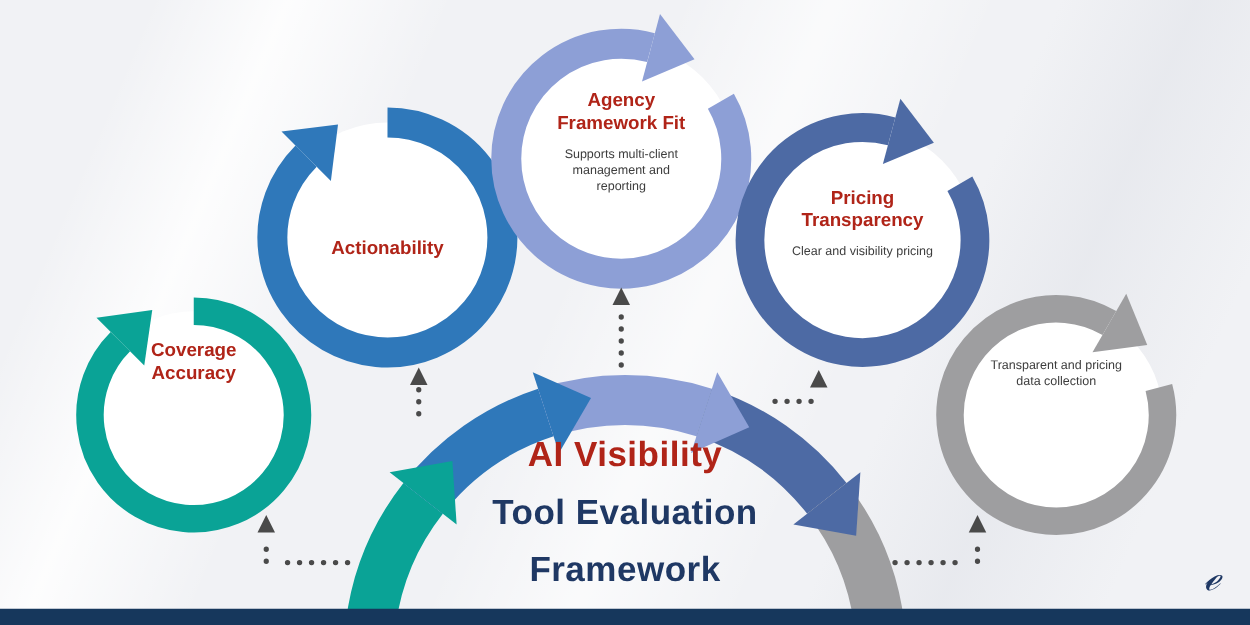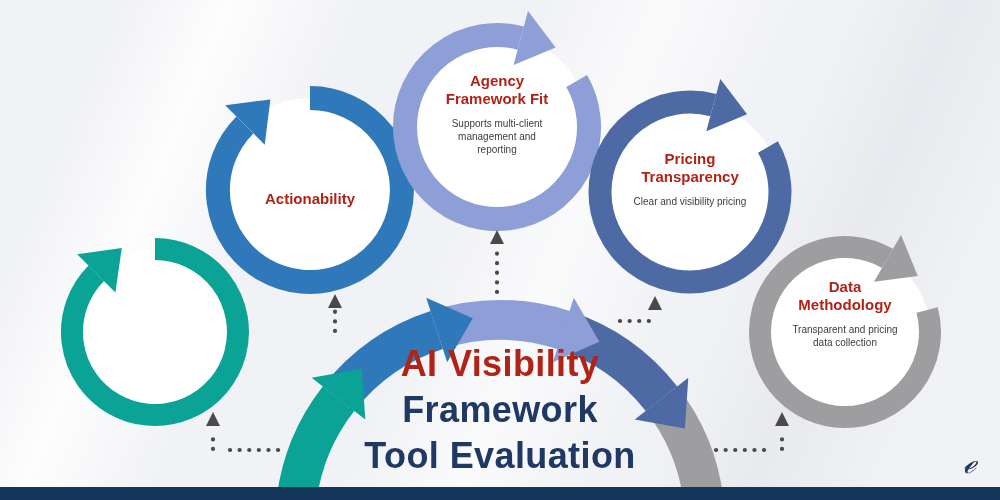--- a/index.html
+++ b/index.html
@@ -12,21 +12,21 @@
       linear-gradient(113deg, rgba(255,255,255,0) 45%, rgba(255,255,255,0.65) 55%, rgba(255,255,255,0) 66%),
       linear-gradient(113deg, rgba(215,218,226,0) 70%, rgba(215,218,226,0.35) 79%, rgba(215,218,226,0) 90%),
       #f1f2f5;
     font-family:"Liberation Sans", sans-serif;
   }
   svg{position:absolute;left:0;top:0;}
   .node{position:absolute;text-align:center;z-index:3;}
   .node-title{font-weight:700;font-size:15px;line-height:1.22;color:#b02418;}
   .node-desc{margin-top:8px;font-size:10px;line-height:1.32;color:#3d3d3d;}
   .main-title{position:absolute;left:310px;top:341px;width:380px;text-align:center;z-index:3;}
-  .mt-line{font-size:36px;font-weight:700;line-height:46px;letter-spacing:.4px;}
+  .mt-line{font-size:28px;font-weight:700;line-height:46px;letter-spacing:.4px;}
   .mt-red{color:#b02418;}
   .mt-navy{color:#1f3864;}
   .bottom-bar{position:absolute;left:0;bottom:0;width:1000px;height:13px;background:#16375c;z-index:5;}
   .logo{position:absolute;right:24px;bottom:22px;font-family:"DejaVu Serif", serif;font-style:italic;font-size:30px;line-height:30px;color:#1f3864;z-index:6;}
 </style>
 </head>
 <body>
 
 <div class="canvas">
 
@@ -78,45 +78,45 @@
       <line x1="620" y1="321" x2="650" y2="321" stroke-width="4.2" stroke-dasharray="0.1 9.5" stroke-linecap="round"></line>
       <polygon points="648,310 662,310 655,296" stroke="none"></polygon>
 
       <line x1="716" y1="450" x2="770" y2="450" stroke-width="4.2" stroke-dasharray="0.1 9.5" stroke-linecap="round"></line>
       <line x1="782" y1="449" x2="782" y2="431" stroke-width="4.2" stroke-dasharray="0.1 9.5" stroke-linecap="round"></line>
       <polygon points="775,426 789,426 782,412" stroke="none"></polygon>
     </g>
   </svg>
 
   <div class="node" style="left:95px; top:272px; width:120px;">
+    <div class="node-title">Coverage Accuracy</div>
   </div>
 
   <div class="node" style="left:255px; top:152px; width:110px;margin-top:38px;">
     <div class="node-title">Actionability</div>
   </div>
 
   <div class="node" style="left:438px; top:72px; width:118px;">
     <div class="node-title">Agency Framework Fit</div>
     <div class="node-desc">Supports multi-client management and reporting</div>
   </div>
 
   <div class="node" style="left:630px; top:150px; width:120px;">
     <div class="node-title">Pricing Transparency</div>
     <div class="node-desc">Clear and visibility pricing</div>
   </div>
 
   <div class="node" style="left:789px; top:278px; width:112px;">
-    <div class="node-title">Data Methodology</div>
     <div class="node-desc">Transparent and pricing data collection</div>
   </div>
 
   <div class="main-title">
     <div class="mt-line mt-red">AI Visibility</div>
+    <div class="mt-line mt-navy">Tool Evaluation</div>
     <div class="mt-line mt-navy">Framework</div>
-    <div class="mt-line mt-navy">Tool Evaluation</div>
   </div>
 
   <div class="bottom-bar"></div>
 
   <div class="logo">
     <span>ℯ</span>
   </div>
 
 </div>
 

